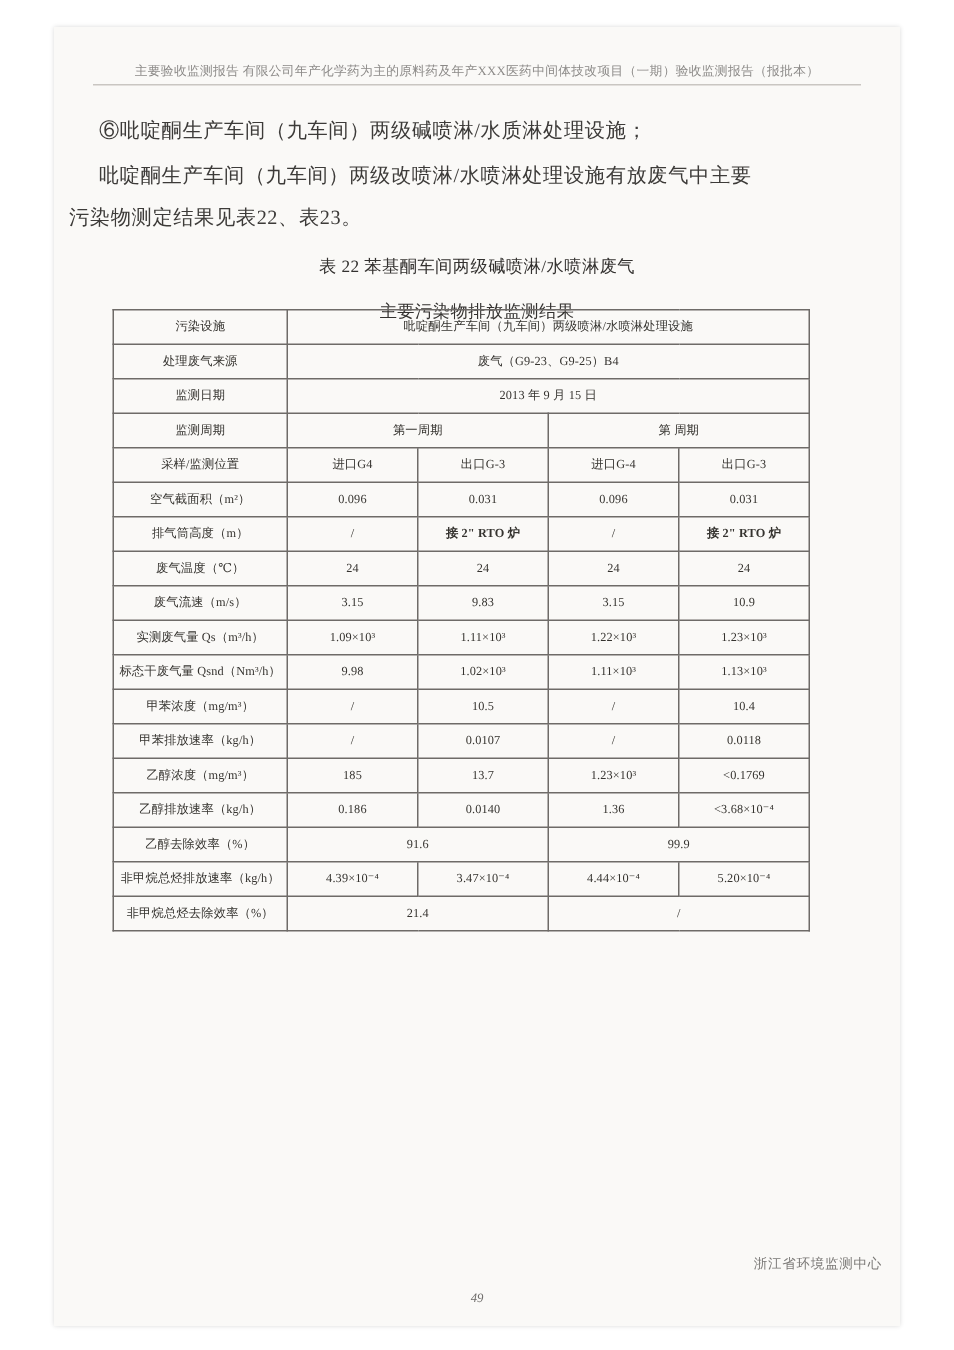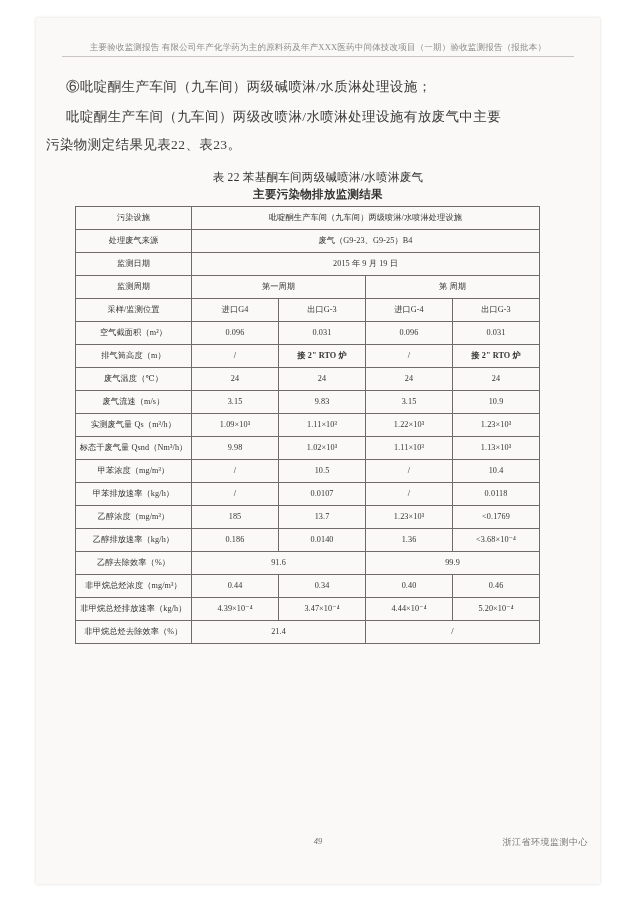--- a/index.html
+++ b/index.html
@@ -68,25 +68,25 @@
     width: 516px;
     text-align: center;
     font-size: 11.5px;
     font-weight: normal;
     color: #33312f;
     letter-spacing: 0.3px;
   }
   .tbl-sub {
     position: absolute;
     left: 60px;
-    top: 187px;
+    top: 200px;
     width: 516px;
     text-align: center;
     font-size: 11.5px;
-    font-weight: bold;
+    font-weight: normal;
     color: #33312f;
     letter-spacing: 0.3px;
   }
 
   table.data {
     position: absolute;
     left: 75px;
     top: 206px;
     width: 464px;
     border-collapse: collapse;
@@ -108,21 +108,21 @@
   td.lbl {
     width: 116px;
     font-size: 8.4px;
   }
   td.b { font-weight: bold; font-size: 9px; }
   td.sm { font-size: 7.6px; }
 
   .footer-num {
     position: absolute;
     left: 0;
-    top: 836px;
+    top: 860px;
     width: 636px;
     text-align: center;
     font-size: 8.5px;
     color: #6f6d6b;
     font-style: italic;
   }
   .footer-right {
     position: absolute;
     right: 48px;
     top: 836px;
@@ -160,21 +160,21 @@
         <tr>
           <td class="lbl">污染设施</td>
           <td colspan="4">吡啶酮生产车间（九车间）两级喷淋/水喷淋处理设施</td>
         </tr>
         <tr>
           <td class="lbl">处理废气来源</td>
           <td colspan="4">废气（G9-23、G9-25）B4</td>
         </tr>
         <tr>
           <td class="lbl">监测日期</td>
-          <td colspan="4">2015 年 9 月 19 日</td>
+          <td colspan="4">2013 年 9 月 15 日</td>
         </tr>
         <tr>
           <td class="lbl">监测周期</td>
           <td colspan="2">第一周期</td>
           <td colspan="2">第   周期</td>
         </tr>
         <tr>
           <td class="lbl">采样/监测位置</td>
           <td>进口G4</td>
           <td>出口G-3</td>
@@ -250,27 +250,20 @@
           <td>0.0140</td>
           <td>1.36</td>
           <td class="sm">&lt;3.68×10⁻⁴</td>
         </tr>
         <tr>
           <td class="lbl">乙醇去除效率（%）</td>
           <td colspan="2">91.6</td>
           <td colspan="2">99.9</td>
         </tr>
         <tr>
-          <td class="lbl">非甲烷总烃浓度（mg/m³）</td>
-          <td>0.44</td>
-          <td>0.34</td>
-          <td>0.40</td>
-          <td>0.46</td>
-        </tr>
-        <tr>
           <td class="lbl">非甲烷总烃排放速率（kg/h）</td>
           <td>4.39×10⁻⁴</td>
           <td>3.47×10⁻⁴</td>
           <td>4.44×10⁻⁴</td>
           <td>5.20×10⁻⁴</td>
         </tr>
         <tr>
           <td class="lbl">非甲烷总烃去除效率（%）</td>
           <td colspan="2">21.4</td>
           <td colspan="2">/</td>

